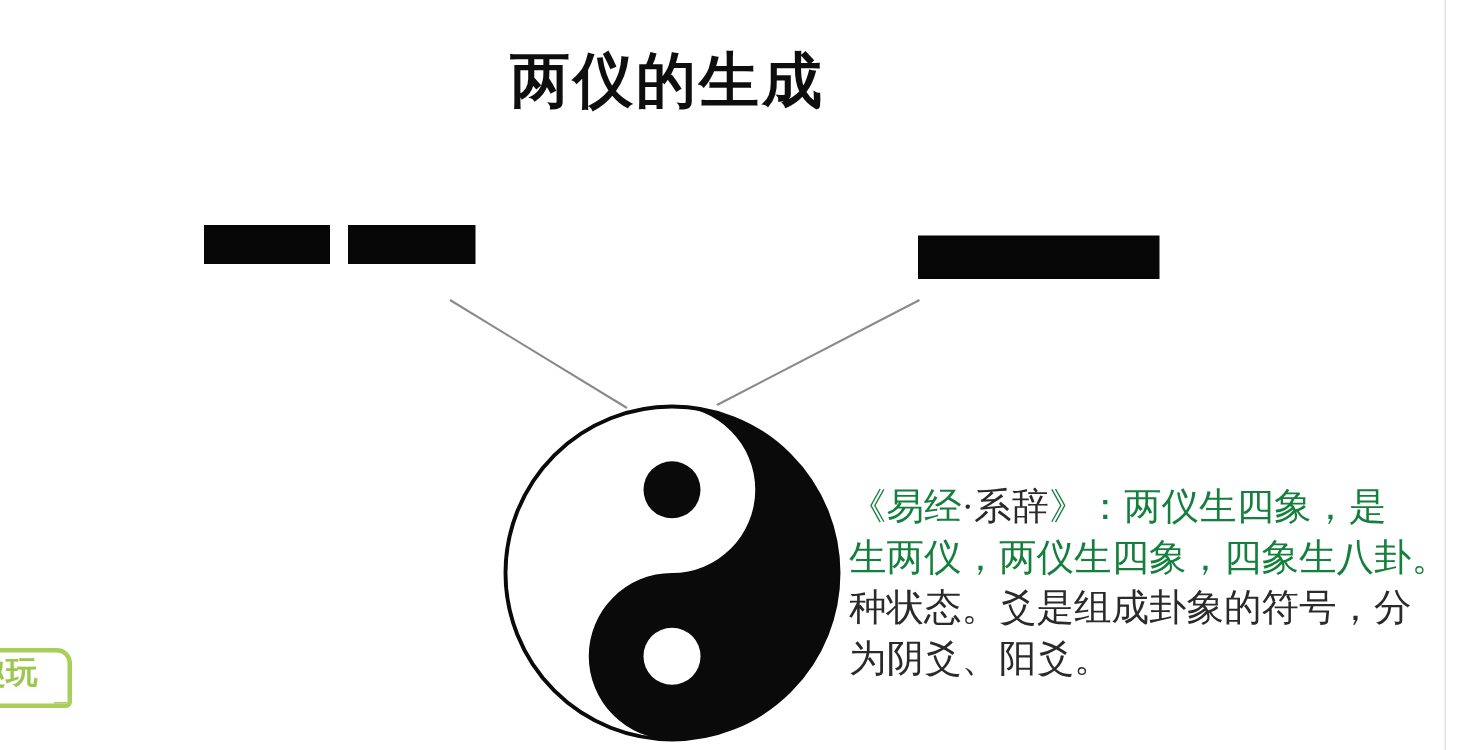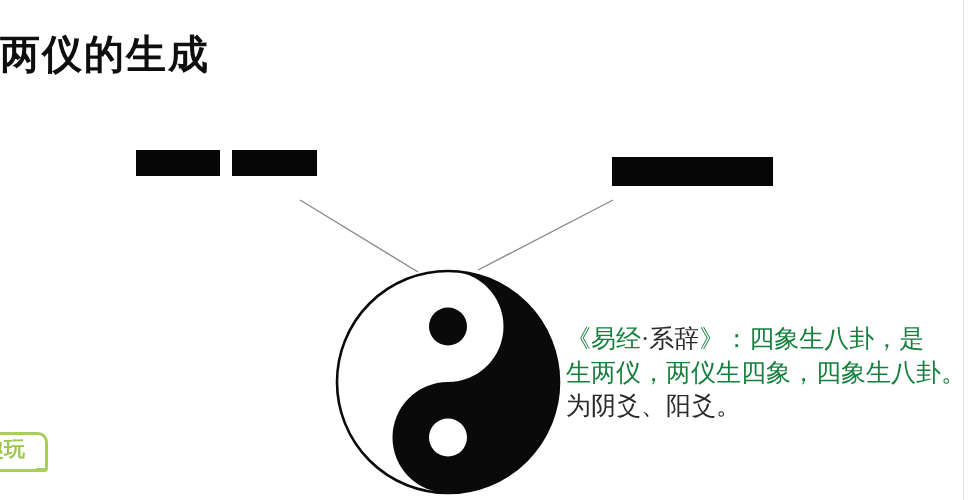--- a/index.html
+++ b/index.html
@@ -28,21 +28,21 @@
     height: 500px;
     background: #e2e2e2;
   }
 
   
   .slide-title {
     position: absolute;
     left: 0;
     top: 28px;
     width: 890px;
-    text-align: left;
+    text-align: center;
     font-family: "Liberation Sans", "DejaVu Sans", sans-serif;
     font-weight: bold;
     font-size: 40px;
     line-height: 52px;
     letter-spacing: 2px;
     color: #0e0e0e;
     white-space: nowrap;
   }
 
   
@@ -175,22 +175,23 @@
     <path d="M114,3
              A111,111 0 0 1 114,225
              A55.5,55.5 0 0 1 114,114
              A55.5,55.5 0 0 0 114,3 Z" fill="#0a0a0a"></path>
 
     <circle cx="114" cy="58.5" r="19" fill="#0a0a0a"></circle>
     <circle cx="114" cy="169.5" r="19" fill="#ffffff"></circle>
   </svg>
 
   <div class="quote-block">
-    <div><span class="q-bold">《易经</span><span class="q-serif">·系辞</span><span class="q-bold">》：四象生八卦，是</span></div>
+    <div><span class="q-bold">《易经</span><span class="q-serif">·系辞</span><span class="q-bold">》：两仪生四象，是</span></div>
     <div><span class="q-bold">生两仪，两仪生四象，四象生八卦。</span></div>
+    <div><span class="q-serif">种状态。爻是组成卦象的符号，分</span></div>
     <div><span class="q-serif">为阴爻、阳爻。</span></div>
   </div>
 
   <div class="watermark-bl">
     <div class="wm-text">趣玩</div>
     <div class="wm-tail"></div>
   </div>
 
   <div class="edge-rule"></div>
 

